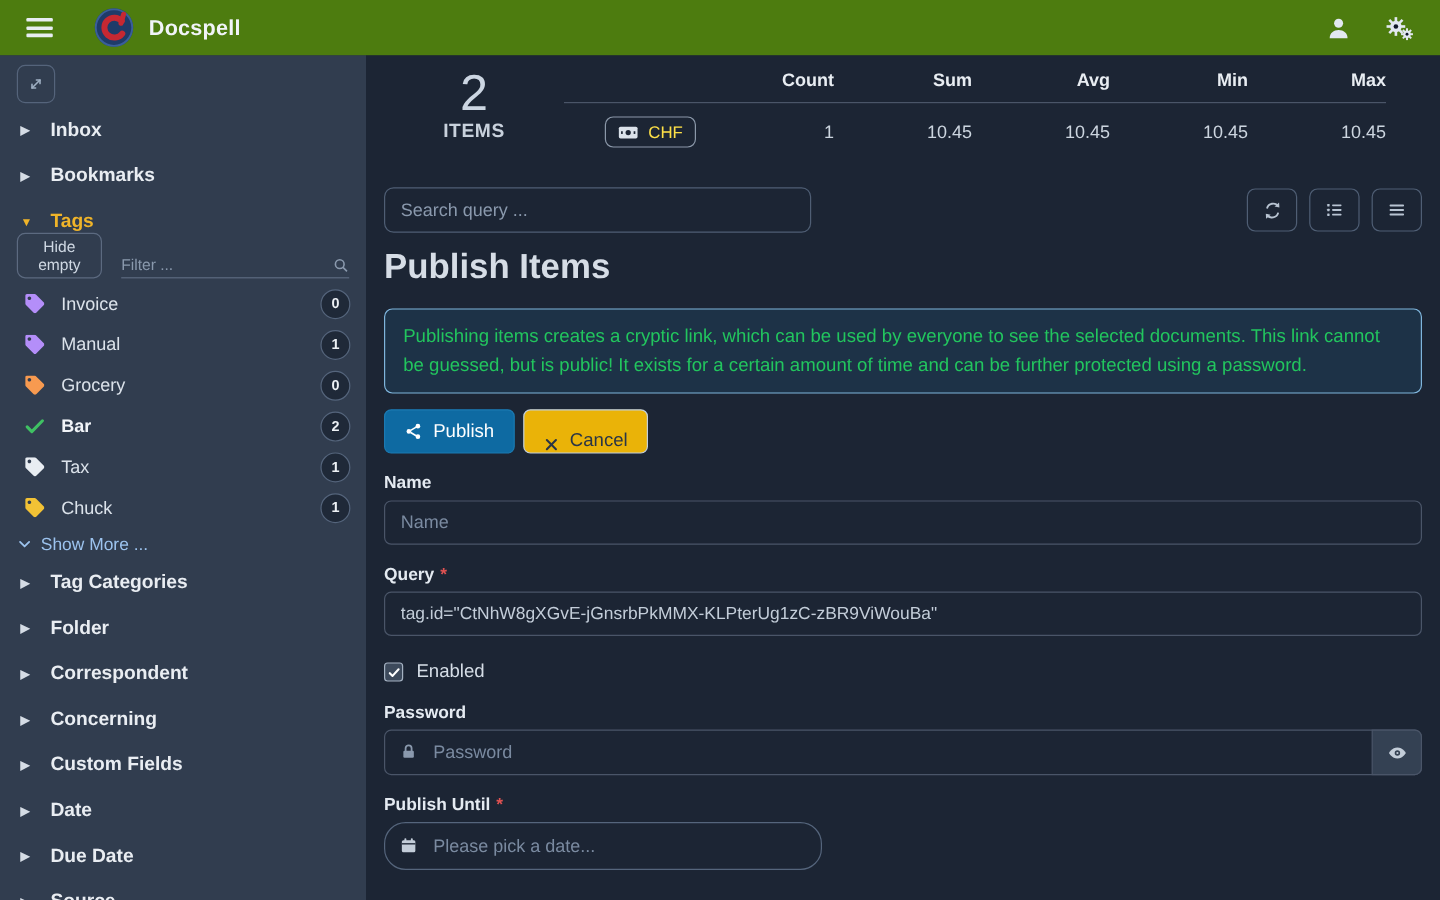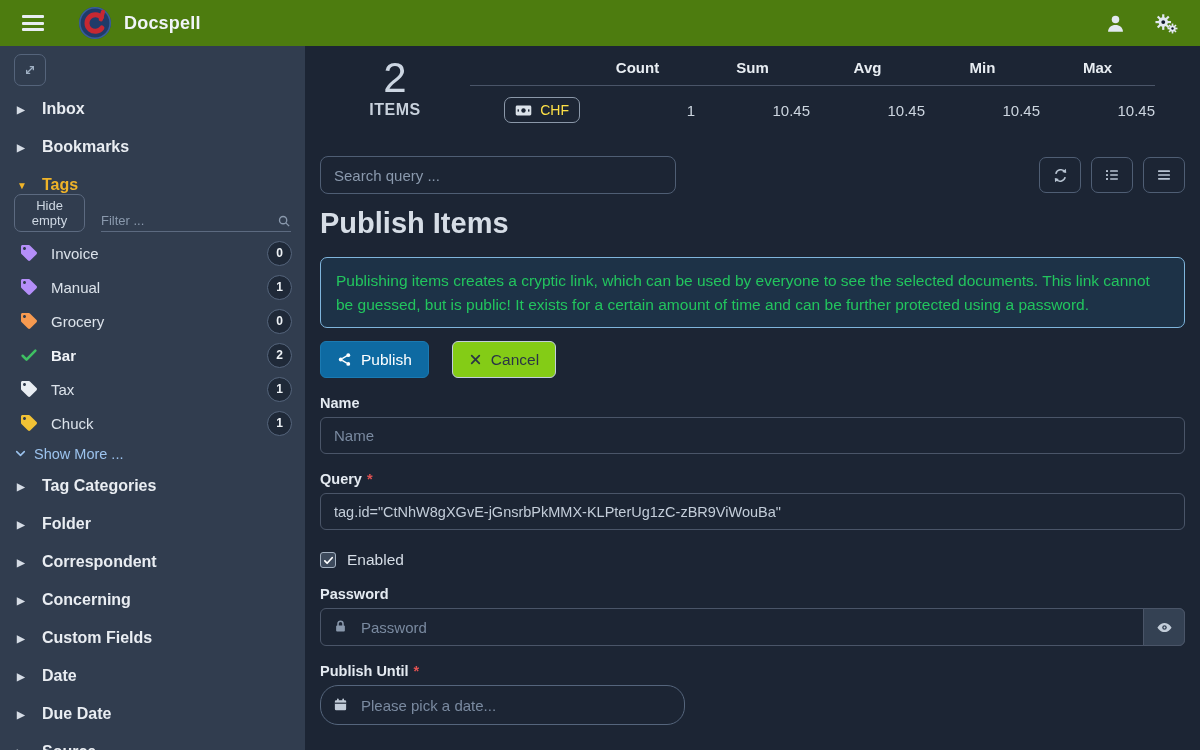--- a/index.html
+++ b/index.html
@@ -50,21 +50,21 @@
   .main { position:absolute; left:305px; top:46px; width:895px; height:704px;
           background:#1c2534; padding:0 15px; }
 
   .stats { display:flex; height:100px; }
   .items-count { width:150px; text-align:center; padding-top:9px; }
   .items-count .big { font-size:42px; line-height:46px; color:#ccd6e2; }
   .items-count .lbl { font-size:16px; font-weight:700; color:#c8d1dc; letter-spacing:0.5px; }
   .stats-table { flex:1; padding-right:30px; }
   .srow { display:grid; grid-template-columns:110px repeat(5,1fr); align-items:center; }
   .srow.head { padding-top:13px; padding-bottom:9px; border-bottom:1px solid #4a5568; }
-  .srow.head .cell { font-weight:700; font-size:15px; color:#e8edf2; text-align:center; }
+  .srow.head .cell { font-weight:700; font-size:15px; color:#e8edf2; text-align:right; }
   .srow.data { padding-top:11px; }
   .srow.data .cell { font-size:15px; color:#ccd5df; text-align:right; }
   .cell.first { text-align:left; }
   .chf-badge { display:inline-flex; align-items:center; gap:8px; border:1px solid #8b98a9;
                border-radius:7px; padding:4px 10px; color:#fde047; font-size:14px; }
 
   .search-row { margin-top:10px; display:flex; align-items:center; }
   .search-input { width:356px; height:38px; background:transparent; border:1px solid #4f5e74;
                   border-radius:8px; padding:0 13px; color:#cbd5e1; font-size:15px;
                   font-family:inherit; outline:none; }
@@ -72,25 +72,25 @@
   .tool-btns { margin-left:auto; display:flex; gap:10px; }
   .icon-btn { width:42px; height:36px; border:1px solid #4f5e74; border-radius:7px;
               background:transparent; display:flex; align-items:center; justify-content:center;
               cursor:pointer; }
 
   .page-title { margin-top:13px; font-size:29px; font-weight:700; color:#d6dde6; }
 
   .info-box { margin-top:17px; border:1px solid #7fb5dc; background:#1d3247; border-radius:7px;
               padding:11px 15px; color:#22c55e; font-size:15.5px; line-height:23.5px; }
 
-  .btn-row { margin-top:13px; display:flex; gap:23px; }
+  .btn-row { margin-top:13px; display:flex; gap:7px; }
   .btn { height:37px; border-radius:6px; display:inline-flex; align-items:center; gap:9px;
          font-size:15.5px; padding:0 16px; cursor:pointer; font-family:inherit; }
   .btn-publish { background:#0e6aa2; border:1px solid #1b7ab2; color:#fff; }
-  .btn-cancel  { background:#84cc16; border:1px solid #c2cfdc; color:#2a3546; }
+  .btn-cancel  { background:#eab308; border:1px solid #c2cfdc; color:#2a3546;align-items:flex-end; }
 
   .field-label { margin-top:17px; font-size:14.5px; font-weight:700; color:#e4eaf1;
                  display:flex; gap:5px; }
   .req { color:#e05252; font-weight:700; }
   .text-input { margin-top:6px; width:100%; height:37px; background:transparent;
                 border:1px solid #4a5568; border-radius:6px; padding:0 13px; color:#c3cdd9;
                 font-size:15px; font-family:inherit; outline:none; display:block; }
   .text-input::placeholder { color:#7a8aa0; }
 
   .check-row { margin-top:21px; display:flex; align-items:center; gap:11px;

